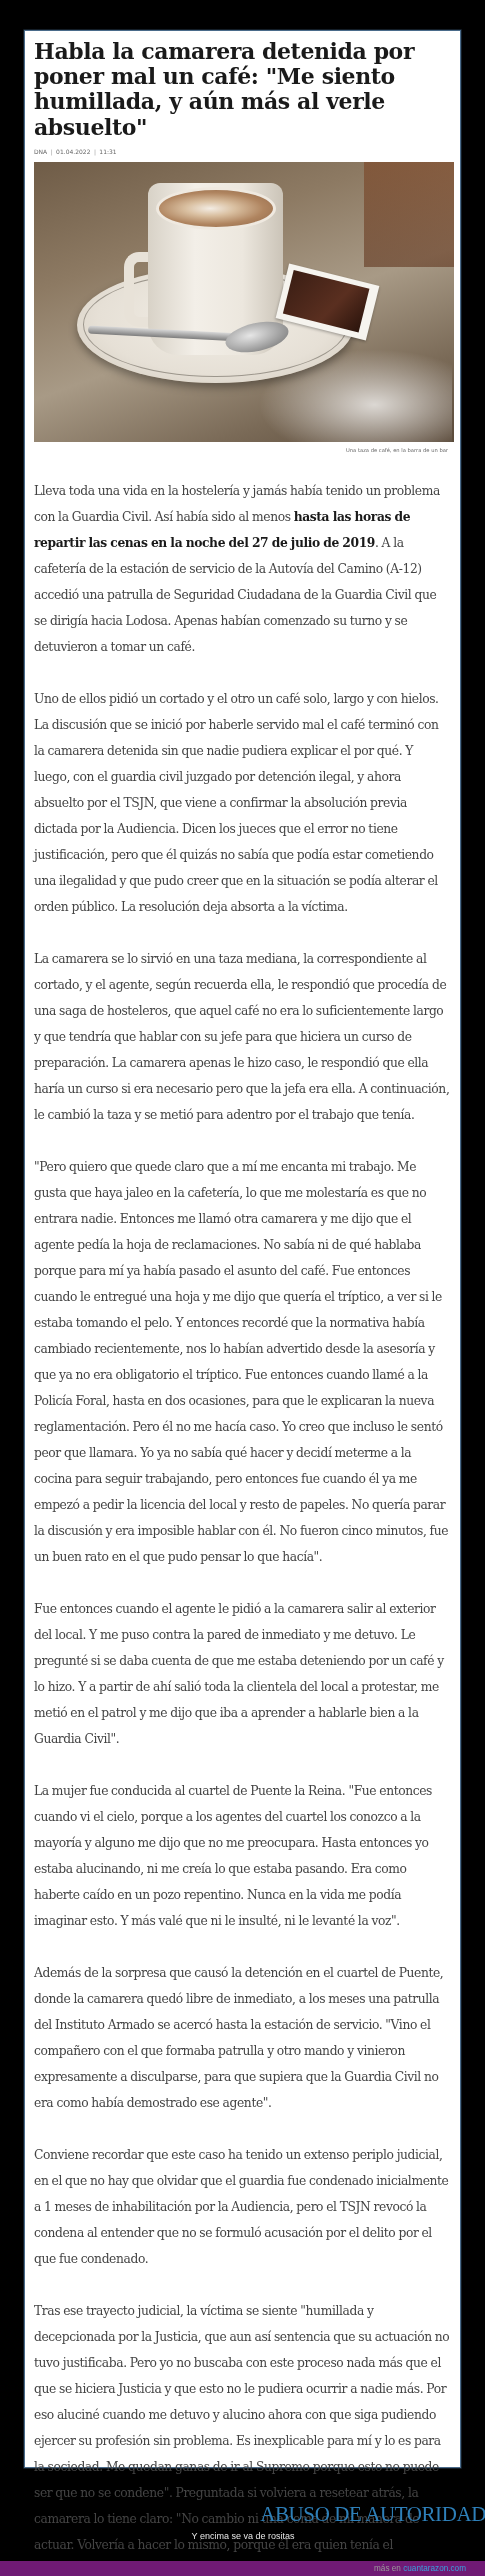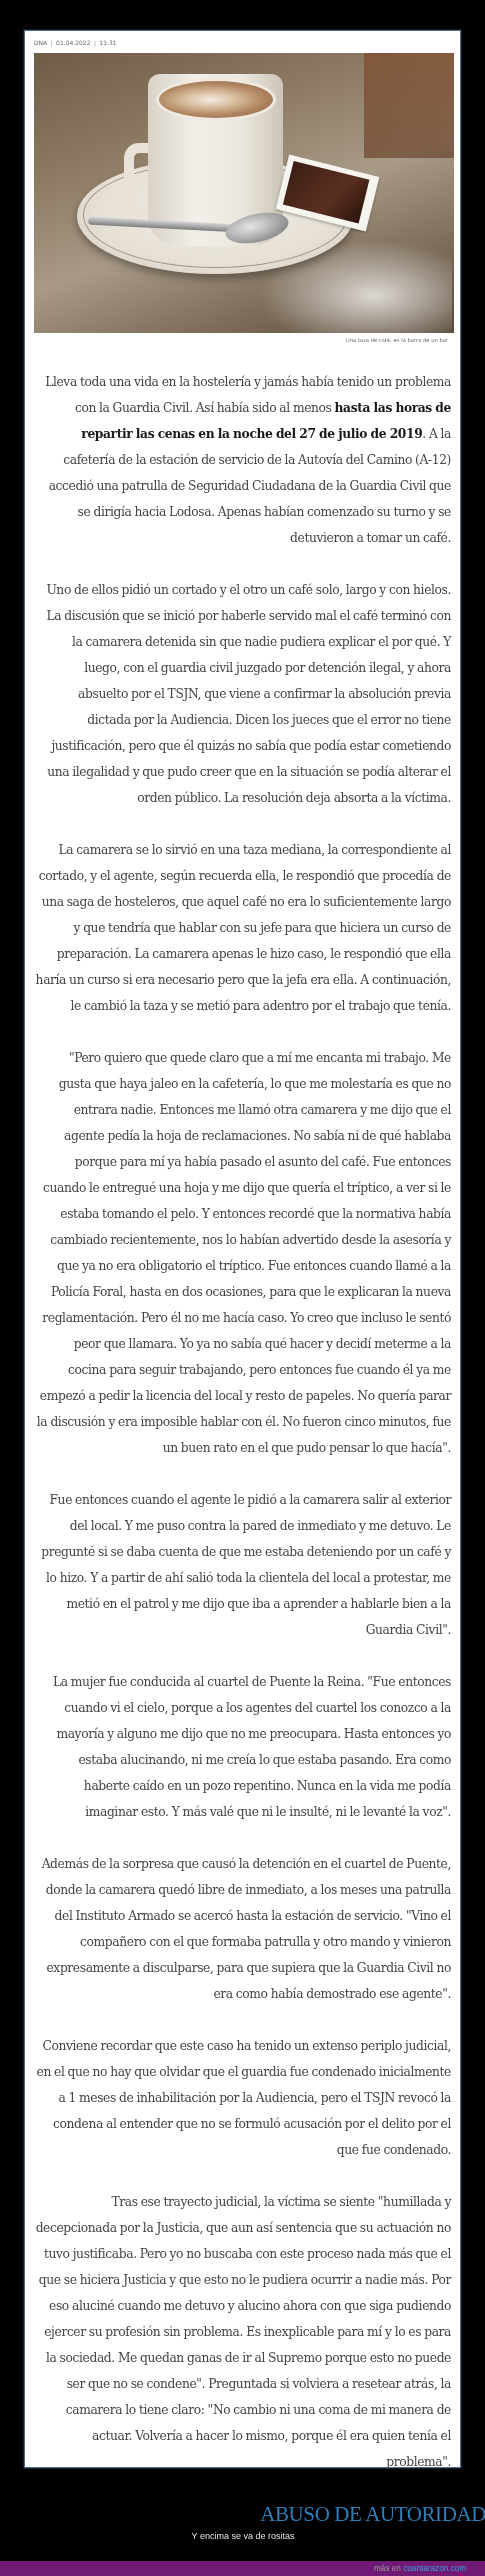--- a/index.html
+++ b/index.html
@@ -132,21 +132,20 @@
       margin-top: 25.4px;
     }
     .body-text p {
       font-family: "DejaVu Serif", serif;
       font-size: 12.3px;
       line-height: 26px;
       color: #444444;
       margin: 0 0 26px 0;
       letter-spacing: -0.4px;
       word-spacing: -0.4px;
-      text-align: right;
     }
     .body-text p b {
       color: #1a1a1a;
       font-weight: bold;
     }
     .footer-title {
       position: absolute;
       left: 0; right: 0;
       top: 2499px;
       text-align: right;
@@ -179,20 +178,21 @@
       box-sizing: border-box;
       color: #9a9a9a;
     }
     .bottom-bar .site { color: #3aa0dc; }
   </style>
 </head>
 <body>
 
 <div class="card">
   <div class="inner">
+    <h1 class="headline">Habla la camarera detenida por poner mal un café: "Me siento humillada, y aún más al verle absuelto"</h1>
     <div class="meta">
       <span>DNA</span>
       <span class="sep">|</span>
       <span>01.04.2022</span>
       <span class="sep">|</span>
       <span>11:31</span>
     </div>
 
     <div class="photo">
       <div class="wood"></div>

